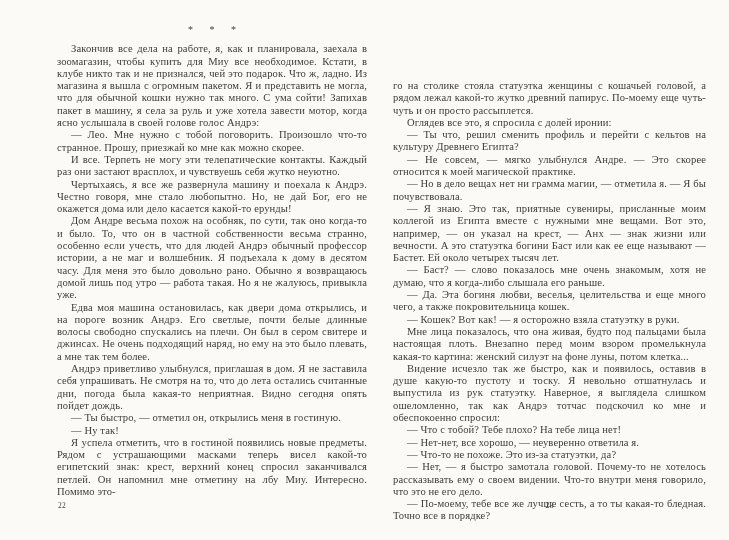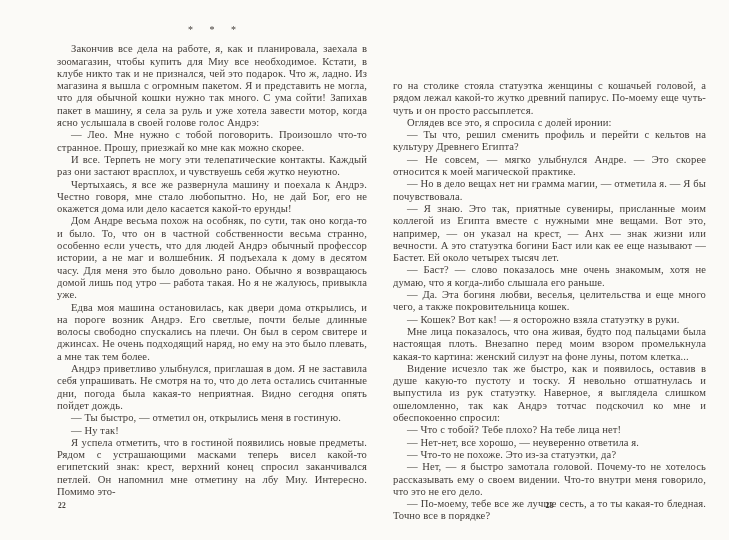--- a/index.html
+++ b/index.html
@@ -49,21 +49,21 @@
     margin: 0;
     padding: 0;
   }
   p.indent {
     text-indent: 14px;
   }
   .pagenum {
     position: absolute;
     top: 501px;
     font-size: 7.5px;
-    font-weight: bold;
+    font-weight: normal;
     letter-spacing: 0.3px;
     color: #45403c;
   }
   .pagenum-left {
     left: 58px;
   }
   .pagenum-right {
     left: 393px;
     width: 313px;
     text-align: center;

